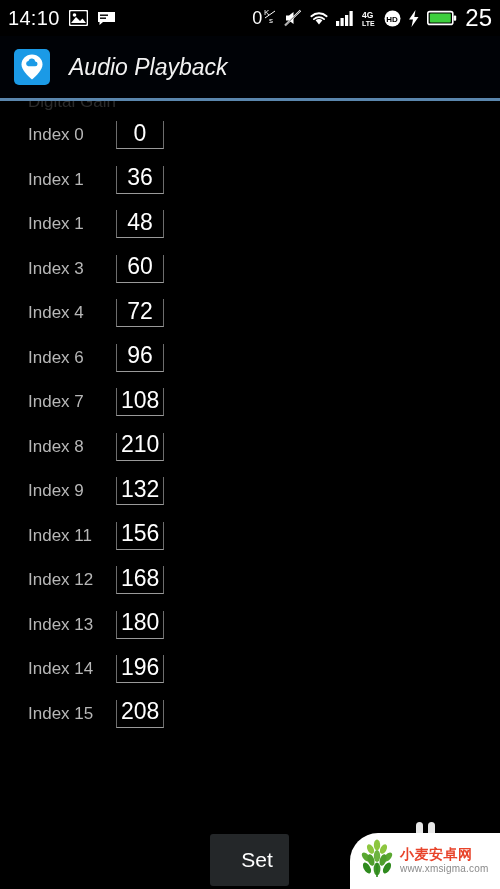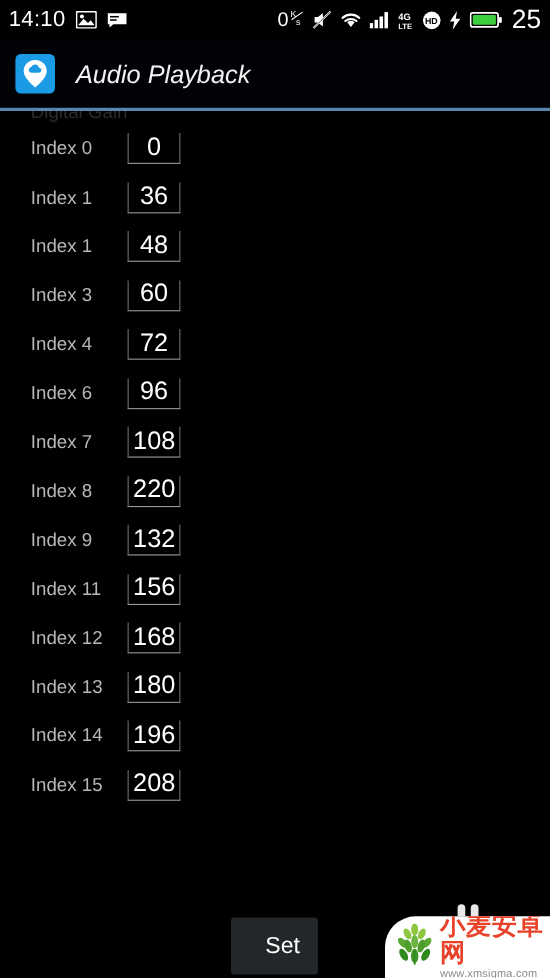--- a/index.html
+++ b/index.html
@@ -207,21 +207,21 @@
     background: #e8e8e8;
     border-radius: 4px 4px 0 0;
   }
   .wm-text {
     margin-left: 4px;
     display: flex;
     flex-direction: column;
     justify-content: center;
   }
   .wm-cn {
-    font-size: 23px;
+    font-size: 14px;
     font-weight: bold;
     color: #e8432a;
     letter-spacing: 0.5px;
     line-height: 1.05;
     font-family: "DejaVu Sans", sans-serif;
   }
   .wm-url {
     font-size: 10px;
     color: #8a8a8a;
     letter-spacing: 0.2px;
@@ -374,21 +374,21 @@
       </div>
       <div class="row">
         <span class="row-label">Index 7</span>
         <span class="field">
           <span class="field-value">108</span>
         </span>
       </div>
       <div class="row">
         <span class="row-label">Index 8</span>
         <span class="field">
-          <span class="field-value">220</span>
+          <span class="field-value">210</span>
         </span>
       </div>
       <div class="row">
         <span class="row-label">Index 9</span>
         <span class="field">
           <span class="field-value">132</span>
         </span>
       </div>
       <div class="row">
         <span class="row-label">Index 11</span>

